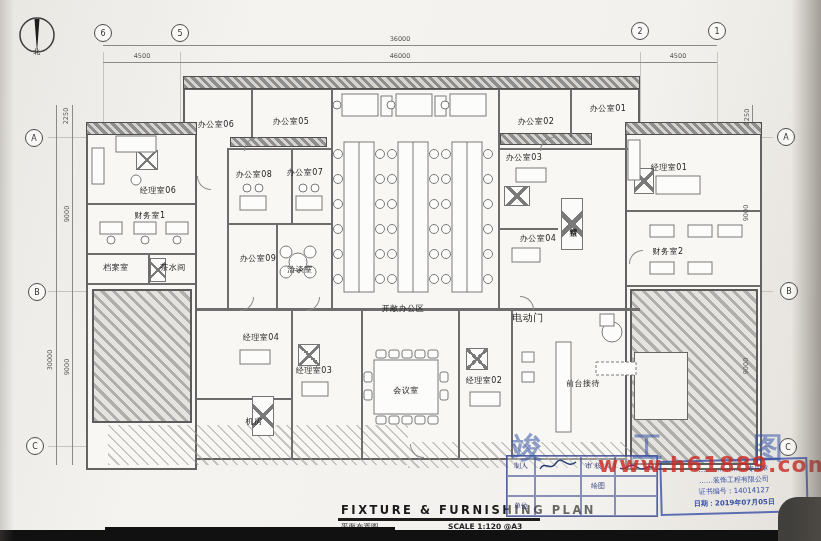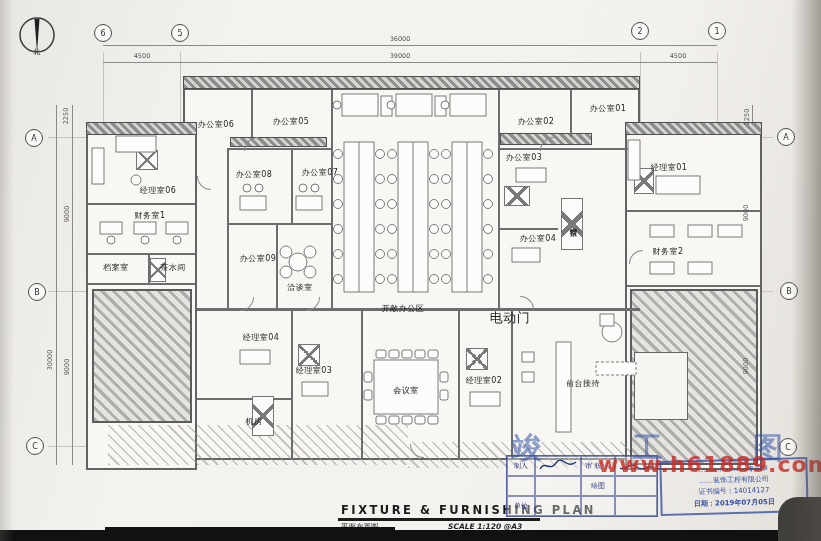--- a/index.html
+++ b/index.html
@@ -28,21 +28,21 @@
   .x{position:absolute;z-index:3;border:1px solid #767676;box-sizing:border-box;
     background:linear-gradient(45deg,transparent 45%,#7a7a7a 45% 55%,transparent 55%),
                linear-gradient(-45deg,transparent 45%,#7a7a7a 45% 55%,transparent 55%),#fbfbf9;}
   .door{position:absolute;width:13px;height:13px;border-left:1px solid #8a8a8a;
     border-bottom:1px solid #8a8a8a;border-bottom-left-radius:100%;z-index:3;}
   .subroom{position:absolute;border:1px solid #666;background:#f6f5f1;z-index:3;box-sizing:border-box;}
   
   .title-en{position:absolute;font-size:11.5px;font-weight:bold;letter-spacing:2.5px;color:#1a1a1a;z-index:5;}
   .title-rule{position:absolute;height:2.5px;background:#1c1c1c;z-index:5;}
   .title-cn{position:absolute;font-size:7.5px;color:#222;border-bottom:1px solid #333;z-index:5;}
-  .title-scale{position:absolute;font-size:7.5px;font-weight:bold;color:#222;z-index:5;font-style:italic;}
+  .title-scale{position:absolute;font-size:7.5px;font-weight:bold;color:#222;z-index:5;}
   .tb{position:absolute;display:grid;grid-template-columns:28px 46px 34px 42px;
       grid-auto-rows:20px;z-index:5;border:1px solid rgba(46,62,140,.8);background:rgba(248,248,246,.35);}
   .tb>div{border:1px solid rgba(46,62,140,.55);font-size:7px;color:rgba(40,52,120,.95);
       display:flex;align-items:center;justify-content:center;overflow:hidden;}
   
   .asbuilt{position:absolute;font-size:30px;font-weight:bold;letter-spacing:40px;
       color:rgba(52,84,168,.55);z-index:6;white-space:nowrap;}
   .seal{position:absolute;border:2px solid rgba(44,70,160,.75);transform:rotate(-1.5deg);
       padding:3px 5px;z-index:7;text-align:center;color:rgba(40,66,158,.92);font-size:7px;
       line-height:1.6;white-space:nowrap;}
@@ -107,21 +107,21 @@
 
   <div>
     <div class="dl" style="left:103px;top:45px;width:614px;height:1px"></div>
     <div class="dl" style="left:103px;top:62px;width:614px;height:1px"></div>
     <div class="dl" style="left:72px;top:105px;width:1px;height:360px"></div>
     <div class="dl" style="left:56px;top:105px;width:1px;height:360px"></div>
     <div class="dl" style="left:752px;top:105px;width:1px;height:360px"></div>
   </div>
   <span class="dim" style="left:400px;top:39px">36000</span>
   <span class="dim" style="left:142px;top:56px">4500</span>
-  <span class="dim" style="left:400px;top:56px">39000</span>
+  <span class="dim" style="left:400px;top:56px">46000</span>
   <span class="dim" style="left:678px;top:56px">4500</span>
   <span class="dim vdim" style="left:66px;top:116px">2250</span>
   <span class="dim vdim" style="left:67px;top:214px">9000</span>
   <span class="dim vdim" style="left:67px;top:367px">9000</span>
   <span class="dim vdim" style="left:50px;top:360px">30000</span>
   <span class="dim vdim" style="left:747px;top:117px">2250</span>
   <span class="dim vdim" style="left:746px;top:213px">9000</span>
   <span class="dim vdim" style="left:746px;top:366px">9000</span>
 
   <div class="blk" style="left:183px;top:88px;width:457px;height:372px"></div>
@@ -309,38 +309,38 @@
     </g>
   </svg>
 
   <span class="lbl" style="left:158px;top:190px">经理室06</span>
   <span class="lbl" style="left:150px;top:215px">财务室1</span>
   <span class="lbl" style="left:116px;top:267px">档案室</span>
   <span class="lbl" style="left:173px;top:267px">茶水间</span>
   <span class="lbl" style="left:216px;top:124px">办公室06</span>
   <span class="lbl" style="left:291px;top:121px">办公室05</span>
   <span class="lbl" style="left:254px;top:174px">办公室08</span>
-  <span class="lbl" style="left:320px;top:172px">办公室07</span>
+  <span class="lbl" style="left:305px;top:172px">办公室07</span>
   <span class="lbl" style="left:258px;top:258px">办公室09</span>
-  <span class="lbl" style="left:300px;top:287px">洽谈室</span>
+  <span class="lbl" style="left:300px;top:269px">洽谈室</span>
   <span class="lbl" style="left:403px;top:308px">开敞办公区</span>
   <span class="lbl" style="left:536px;top:121px">办公室02</span>
   <span class="lbl" style="left:608px;top:108px">办公室01</span>
   <span class="lbl" style="left:524px;top:157px">办公室03</span>
   <span class="lbl vlbl" style="left:572px;top:222px">资料室</span>
   <span class="lbl" style="left:538px;top:238px">办公室04</span>
   <span class="lbl" style="left:669px;top:167px">经理室01</span>
   <span class="lbl" style="left:668px;top:251px">财务室2</span>
   <span class="lbl" style="left:261px;top:337px">经理室04</span>
   <span class="lbl" style="left:314px;top:370px">经理室03</span>
   <span class="lbl" style="left:484px;top:380px">经理室02</span>
   <span class="lbl" style="left:254px;top:421px">机房</span>
   <span class="lbl" style="left:406px;top:390px;background:rgba(248,247,244,.85)">会议室</span>
   <span class="lbl" style="left:583px;top:383px">前台接待</span>
-  <span class="lbl" style="left:510px;top:318px;font-size:13px">电动门</span>
+  <span class="lbl" style="left:528px;top:318px;font-size:10px">电动门</span>
 
   <span class="title-en" style="left:341px;top:503px">FIXTURE  &amp;  FURNISHING  PLAN</span>
   <div class="title-rule" style="left:338px;top:518px;width:202px"></div>
   <span class="title-cn" style="left:341px;top:522px">平面布置图</span>
   <span class="title-scale" style="left:448px;top:522px">SCALE 1:120 @A3</span>
 
   <div class="tb" style="left:506px;top:455px">
     <div>制人</div>
     <div>
       <svg width="42" height="16">

